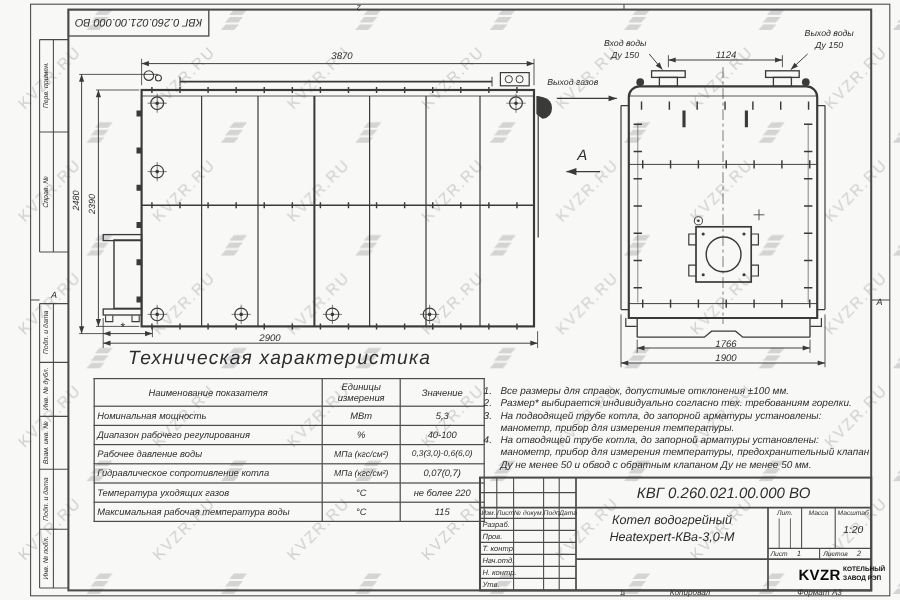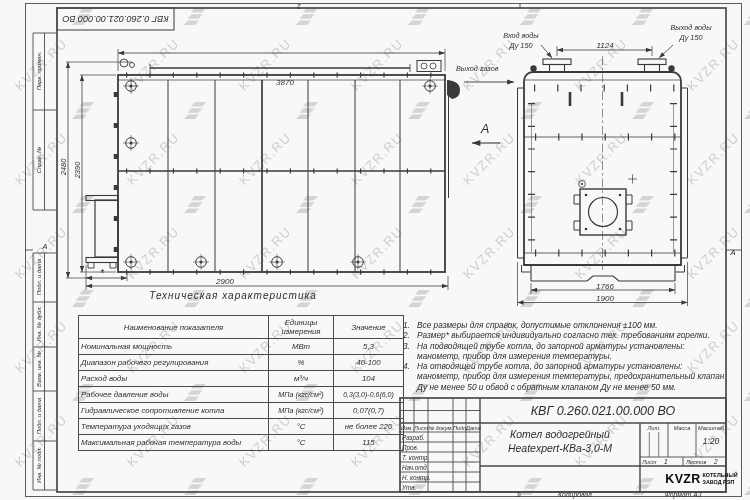--- a/index.html
+++ b/index.html
@@ -180,62 +180,57 @@
   <span class="txt cc" style="left:683px;top:494px;font-size:6.8px;">Формат А3</span>
 
   <span class="txt rot90" style="left:39px;top:71px;font-size:5.8px;">Перв. примен.</span>
   <span class="txt rot90" style="left:39px;top:160px;font-size:5.8px;">Справ. №</span>
   <span class="txt rot90" style="left:39px;top:277px;font-size:5.8px;">Подп. и дата</span>
   <span class="txt rot90" style="left:39px;top:324px;font-size:5.8px;">Инв. № дубл.</span>
   <span class="txt rot90" style="left:39px;top:369px;font-size:5.8px;">Взам. инв. №</span>
   <span class="txt rot90" style="left:39px;top:416px;font-size:5.8px;">Подп. и дата</span>
   <span class="txt rot90" style="left:39px;top:465px;font-size:5.8px;">Инв. № подл.</span>
 
-  <div class="txt ctr" style="left:250px;top:42px;width:70px;font-size:8px;margin-top:36px;">3870</div>
+  <div class="txt ctr" style="left:250px;top:42px;width:70px;font-size:8px;">3870</div>
   <span class="txt rot90" style="left:63px;top:167px;font-size:7.5px;">2480</span>
   <span class="txt rot90" style="left:77px;top:170px;font-size:7.5px;">2390</span>
   <div class="txt ctr" style="left:190px;top:277px;width:70px;font-size:8px;">2900</div>
   <span class="txt cc" style="left:102px;top:273px;font-size:10px;">*</span>
   <div class="txt ctr" style="left:570px;top:41px;width:70px;font-size:8px;">1124</div>
   <div class="txt ctr" style="left:560px;top:281.5px;width:90px;font-size:8px;">1766</div>
   <div class="txt ctr" style="left:560px;top:294px;width:90px;font-size:8px;">1900</div>
 
   <div class="txt" style="left:498px;top:31px;width:46px;font-size:7.3px;line-height:9.5px;text-align:center;">
     <div>Вход воды</div>
     <div>Ду 150</div>
   </div>
   <div class="txt" style="left:666px;top:23px;width:50px;font-size:7.3px;line-height:9.5px;text-align:center;">
     <div>Выход воды</div>
     <div>Ду 150</div>
   </div>
   <span class="txt" style="left:456px;top:64px;font-size:7.3px;">Выход газов</span>
   <span class="txt" style="left:481px;top:122px;font-size:12.5px;">А</span>
 
-  <div class="txt ctr" style="left:78px;top:290px;width:310px;font-size:10px;letter-spacing:1px;">Техническая характеристика</div>
+  <div class="txt ctr" style="left:78px;top:290px;width:310px;font-size:16px;letter-spacing:1px;">Техническая характеристика</div>
   <table class="spec" style="position:absolute;left:78px;top:315px;">
     <tbody>
         <tr style="height:23px;">
       <th style="width:185px;">Наименование показателя</th>
       <th style="width:60px;text-align:center;">Единицы измерения</th>
       <th style="width:65px;text-align:center;">Значение</th>
     </tr>
     <tr style="height:16px;">
           <td>Номинальная мощность</td>
           <td class="c">МВт</td>
           <td class="c">5,3</td>
         </tr>
     <tr style="height:16px;">
           <td>Диапазон рабочего регулирования</td>
           <td class="c">%</td>
           <td class="c">40-100</td>
-        </tr>
-    <tr style="height:16px;">
-          <td>Расход воды</td>
-          <td class="c">м³/ч</td>
-          <td class="c">104</td>
         </tr>
     <tr style="height:16px;margin-left:36px;">
           <td>Рабочее давление воды</td>
           <td class="c" style="font-size:7.2px;">МПа (кгс/см²)</td>
           <td class="c" style="font-size:7px;">0,3(3,0)-0,6(6,0)</td>
         </tr>
     <tr style="height:16px;margin-left:21px;">
           <td>Гидравлическое сопротивление котла</td>
           <td class="c" style="font-size:7.2px;">МПа (кгс/см²)</td>
           <td class="c">0,07(0,7)</td>

